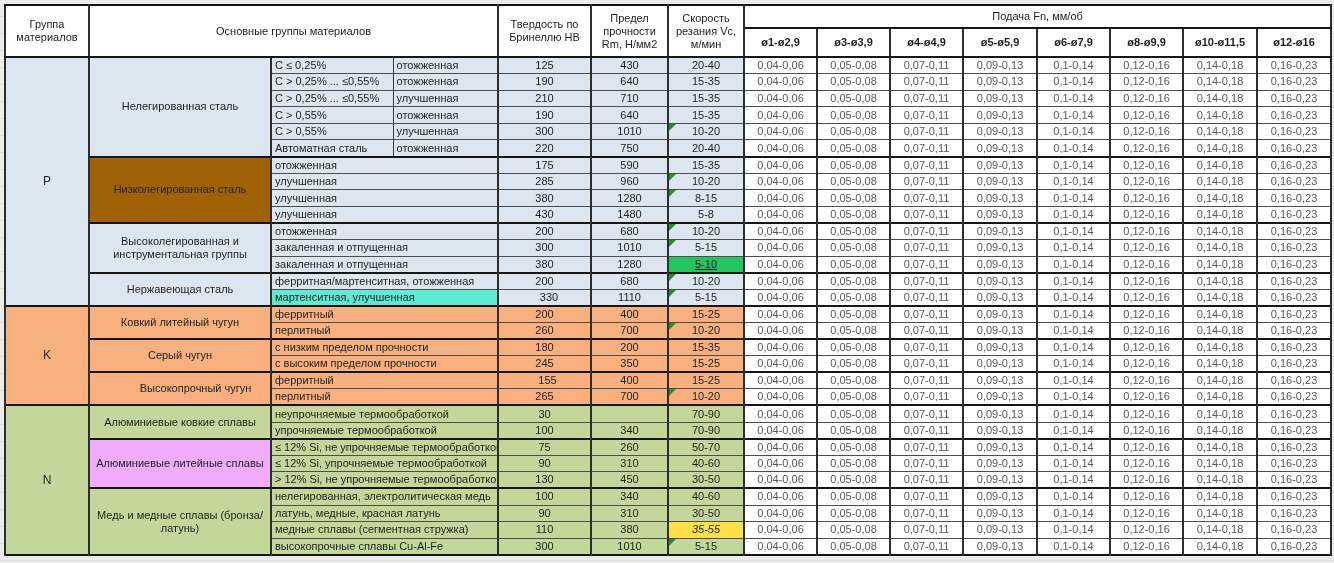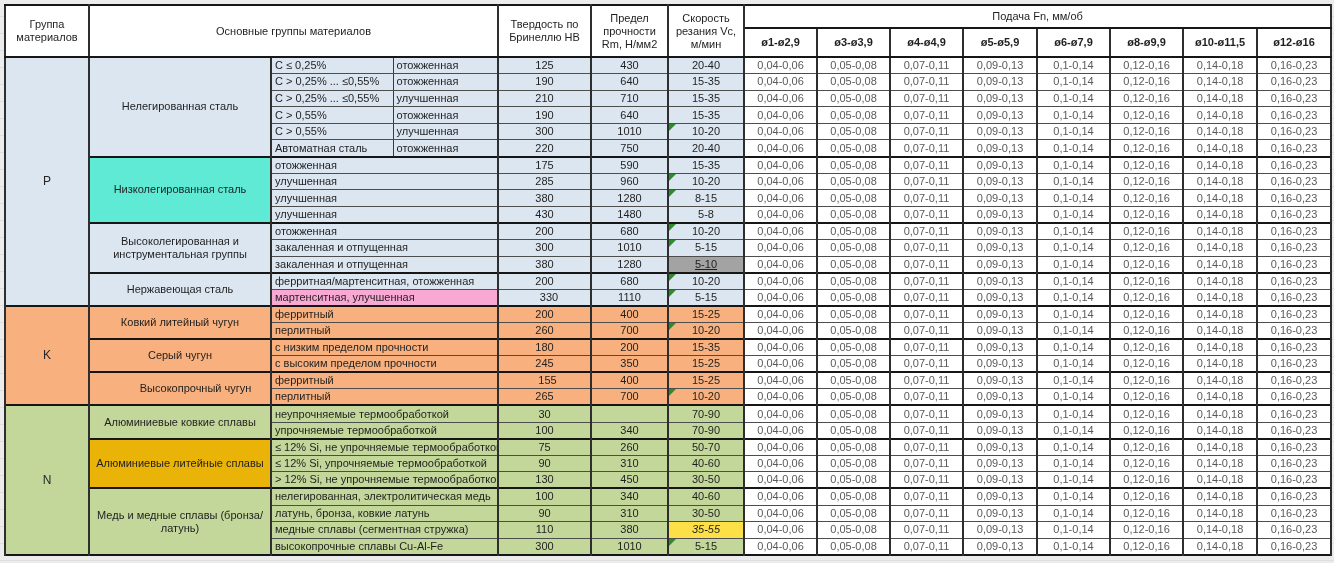--- a/index.html
+++ b/index.html
@@ -198,21 +198,21 @@
           <td class="feed">0,04-0,06</td>
           <td class="feed">0,05-0,08</td>
           <td class="feed">0,07-0,11</td>
           <td class="feed">0,09-0,13</td>
           <td class="feed">0,1-0,14</td>
           <td class="feed">0,12-0,16</td>
           <td class="feed">0,14-0,18</td>
           <td class="feed">0,16-0,23</td>
         </tr>
         <tr class="fam-start">
-          <td class="family" rowspan="4" style="background: #5eead4;">Низколегированная сталь</td>
+          <td class="family" rowspan="4" style="background: #a16207;">Низколегированная сталь</td>
           <td class="desc" colspan="2" style="background: rgb(220, 230, 241);">отожженная</td>
           <td class="hb" style="background: rgb(220, 230, 241);">175</td>
           <td class="rm" style="background: rgb(220, 230, 241);">590</td>
           <td class="vc" style="background: rgb(220, 230, 241);">15-35</td>
           <td class="feed">0,04-0,06</td>
           <td class="feed">0,05-0,08</td>
           <td class="feed">0,07-0,11</td>
           <td class="feed">0,09-0,13</td>
           <td class="feed">0,1-0,14</td>
           <td class="feed">0,12-0,16</td>
@@ -287,21 +287,21 @@
           <td class="feed">0,09-0,13</td>
           <td class="feed">0,1-0,14</td>
           <td class="feed">0,12-0,16</td>
           <td class="feed">0,14-0,18</td>
           <td class="feed">0,16-0,23</td>
         </tr>
         <tr>
           <td class="desc" colspan="2" style="background: rgb(220, 230, 241);">закаленная и отпущенная</td>
           <td class="hb" style="background: rgb(220, 230, 241);">380</td>
           <td class="rm" style="background: rgb(220, 230, 241);">1280</td>
-          <td class="vc" style="background: #a3a3a3; text-decoration: underline;">5-10</td>
+          <td class="vc" style="background: #22c55e; text-decoration: underline;">5-10</td>
           <td class="feed">0,04-0,06</td>
           <td class="feed">0,05-0,08</td>
           <td class="feed">0,07-0,11</td>
           <td class="feed">0,09-0,13</td>
           <td class="feed">0,1-0,14</td>
           <td class="feed">0,12-0,16</td>
           <td class="feed">0,14-0,18</td>
           <td class="feed">0,16-0,23</td>
         </tr>
         <tr class="fam-start">
@@ -313,21 +313,21 @@
           <td class="feed">0,04-0,06</td>
           <td class="feed">0,05-0,08</td>
           <td class="feed">0,07-0,11</td>
           <td class="feed">0,09-0,13</td>
           <td class="feed">0,1-0,14</td>
           <td class="feed">0,12-0,16</td>
           <td class="feed">0,14-0,18</td>
           <td class="feed">0,16-0,23</td>
         </tr>
         <tr>
-          <td class="desc" colspan="2" style="background: #f9a8d4;">мартенситная, улучшенная</td>
+          <td class="desc" colspan="2" style="background: #5eead4;">мартенситная, улучшенная</td>
           <td class="hb" style="background: rgb(220, 230, 241); padding-left: 11px;">330</td>
           <td class="rm" style="background: rgb(220, 230, 241);">1110</td>
           <td class="vc" style="background: rgb(220, 230, 241);">5-15<span class="flag-triangle" style="border-top-color: rgb(45, 138, 45);"></span></td>
           <td class="feed">0,04-0,06</td>
           <td class="feed">0,05-0,08</td>
           <td class="feed">0,07-0,11</td>
           <td class="feed">0,09-0,13</td>
           <td class="feed">0,1-0,14</td>
           <td class="feed">0,12-0,16</td>
           <td class="feed">0,14-0,18</td>
@@ -445,21 +445,21 @@
           <td class="feed">0,04-0,06</td>
           <td class="feed">0,05-0,08</td>
           <td class="feed">0,07-0,11</td>
           <td class="feed">0,09-0,13</td>
           <td class="feed">0,1-0,14</td>
           <td class="feed">0,12-0,16</td>
           <td class="feed">0,14-0,18</td>
           <td class="feed">0,16-0,23</td>
         </tr>
         <tr class="fam-start">
-          <td class="family" rowspan="3" style="background: #eab308;">Алюминиевые литейные сплавы</td>
+          <td class="family" rowspan="3" style="background: #f0abfc;">Алюминиевые литейные сплавы</td>
           <td class="desc" colspan="2" style="background: rgb(196, 215, 155);">≤ 12% Si, не упрочняемые термообработкой</td>
           <td class="hb" style="background: rgb(196, 215, 155);">75</td>
           <td class="rm" style="background: rgb(196, 215, 155);">260</td>
           <td class="vc" style="background: rgb(196, 215, 155);">50-70</td>
           <td class="feed">0,04-0,06</td>
           <td class="feed">0,05-0,08</td>
           <td class="feed">0,07-0,11</td>
           <td class="feed">0,09-0,13</td>
           <td class="feed">0,1-0,14</td>
           <td class="feed">0,12-0,16</td>
@@ -503,21 +503,21 @@
           <td class="feed">0,04-0,06</td>
           <td class="feed">0,05-0,08</td>
           <td class="feed">0,07-0,11</td>
           <td class="feed">0,09-0,13</td>
           <td class="feed">0,1-0,14</td>
           <td class="feed">0,12-0,16</td>
           <td class="feed">0,14-0,18</td>
           <td class="feed">0,16-0,23</td>
         </tr>
         <tr>
-          <td class="desc" colspan="2" style="background: rgb(196, 215, 155);">латунь, бронза, ковкие латунь</td>
+          <td class="desc" colspan="2" style="background: rgb(196, 215, 155);">латунь, медные, красная латунь</td>
           <td class="hb" style="background: rgb(196, 215, 155);">90</td>
           <td class="rm" style="background: rgb(196, 215, 155);">310</td>
           <td class="vc" style="background: rgb(196, 215, 155);">30-50</td>
           <td class="feed">0,04-0,06</td>
           <td class="feed">0,05-0,08</td>
           <td class="feed">0,07-0,11</td>
           <td class="feed">0,09-0,13</td>
           <td class="feed">0,1-0,14</td>
           <td class="feed">0,12-0,16</td>
           <td class="feed">0,14-0,18</td>

